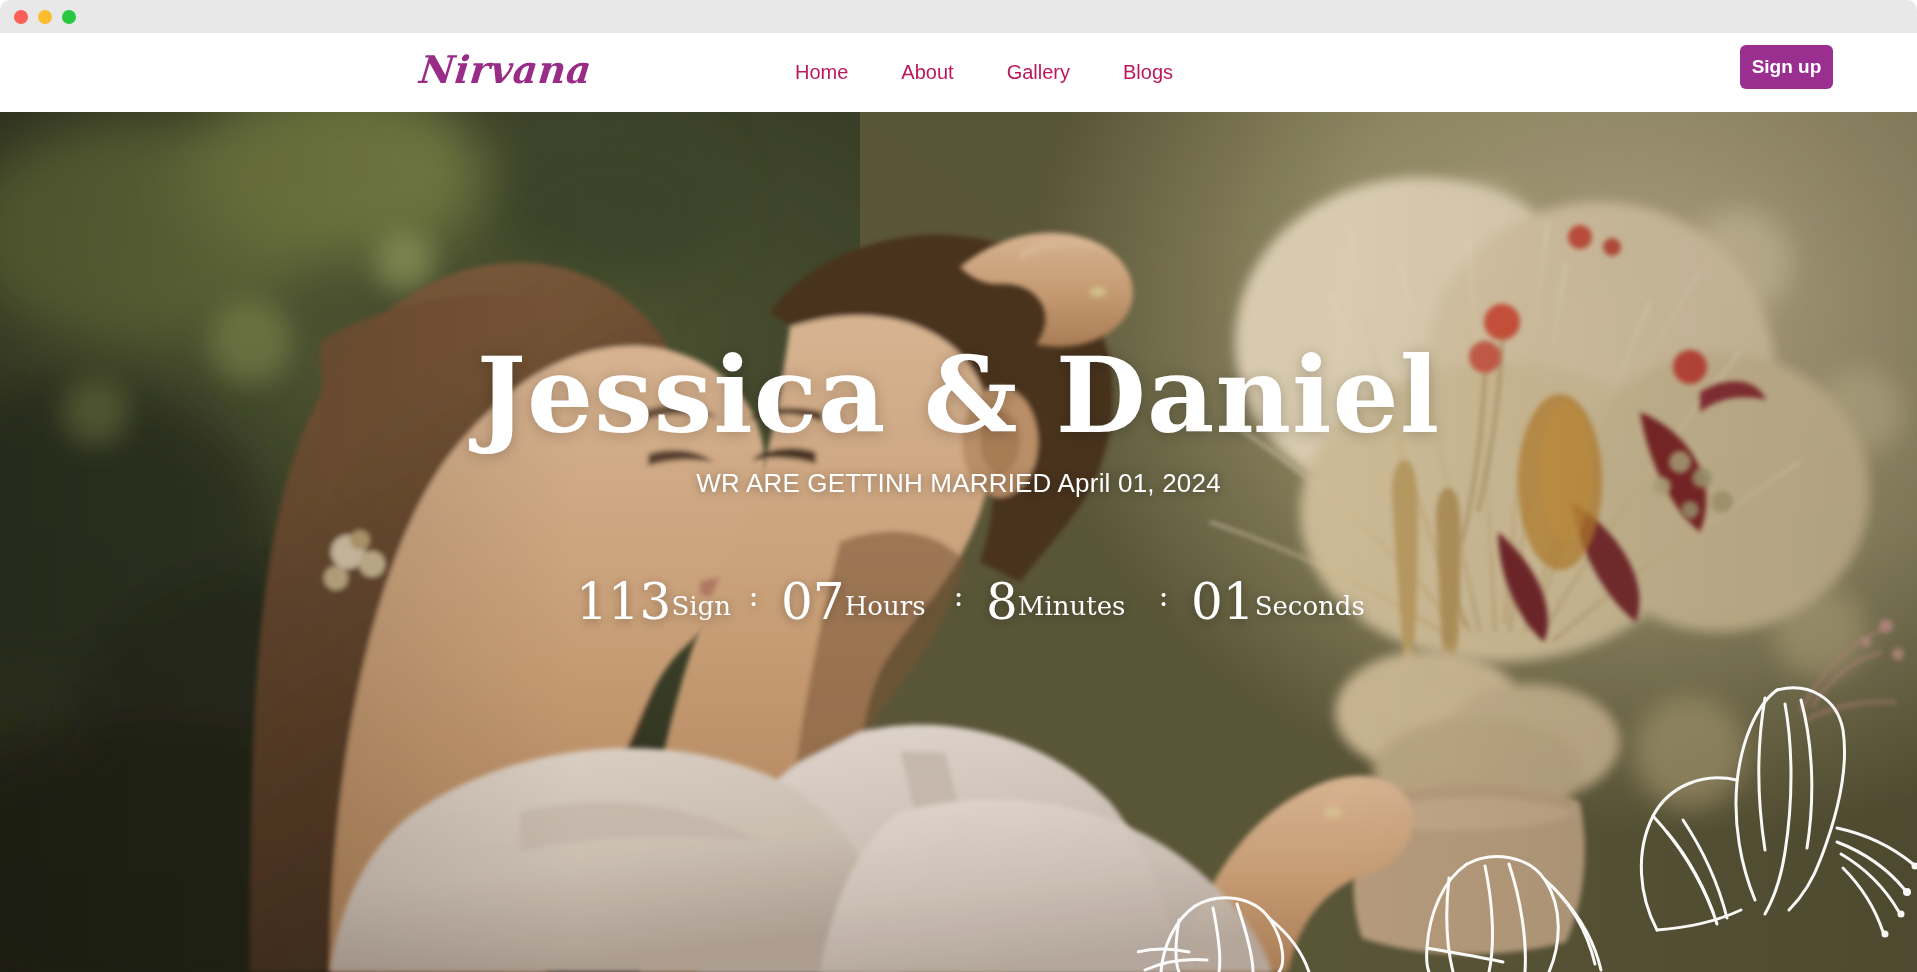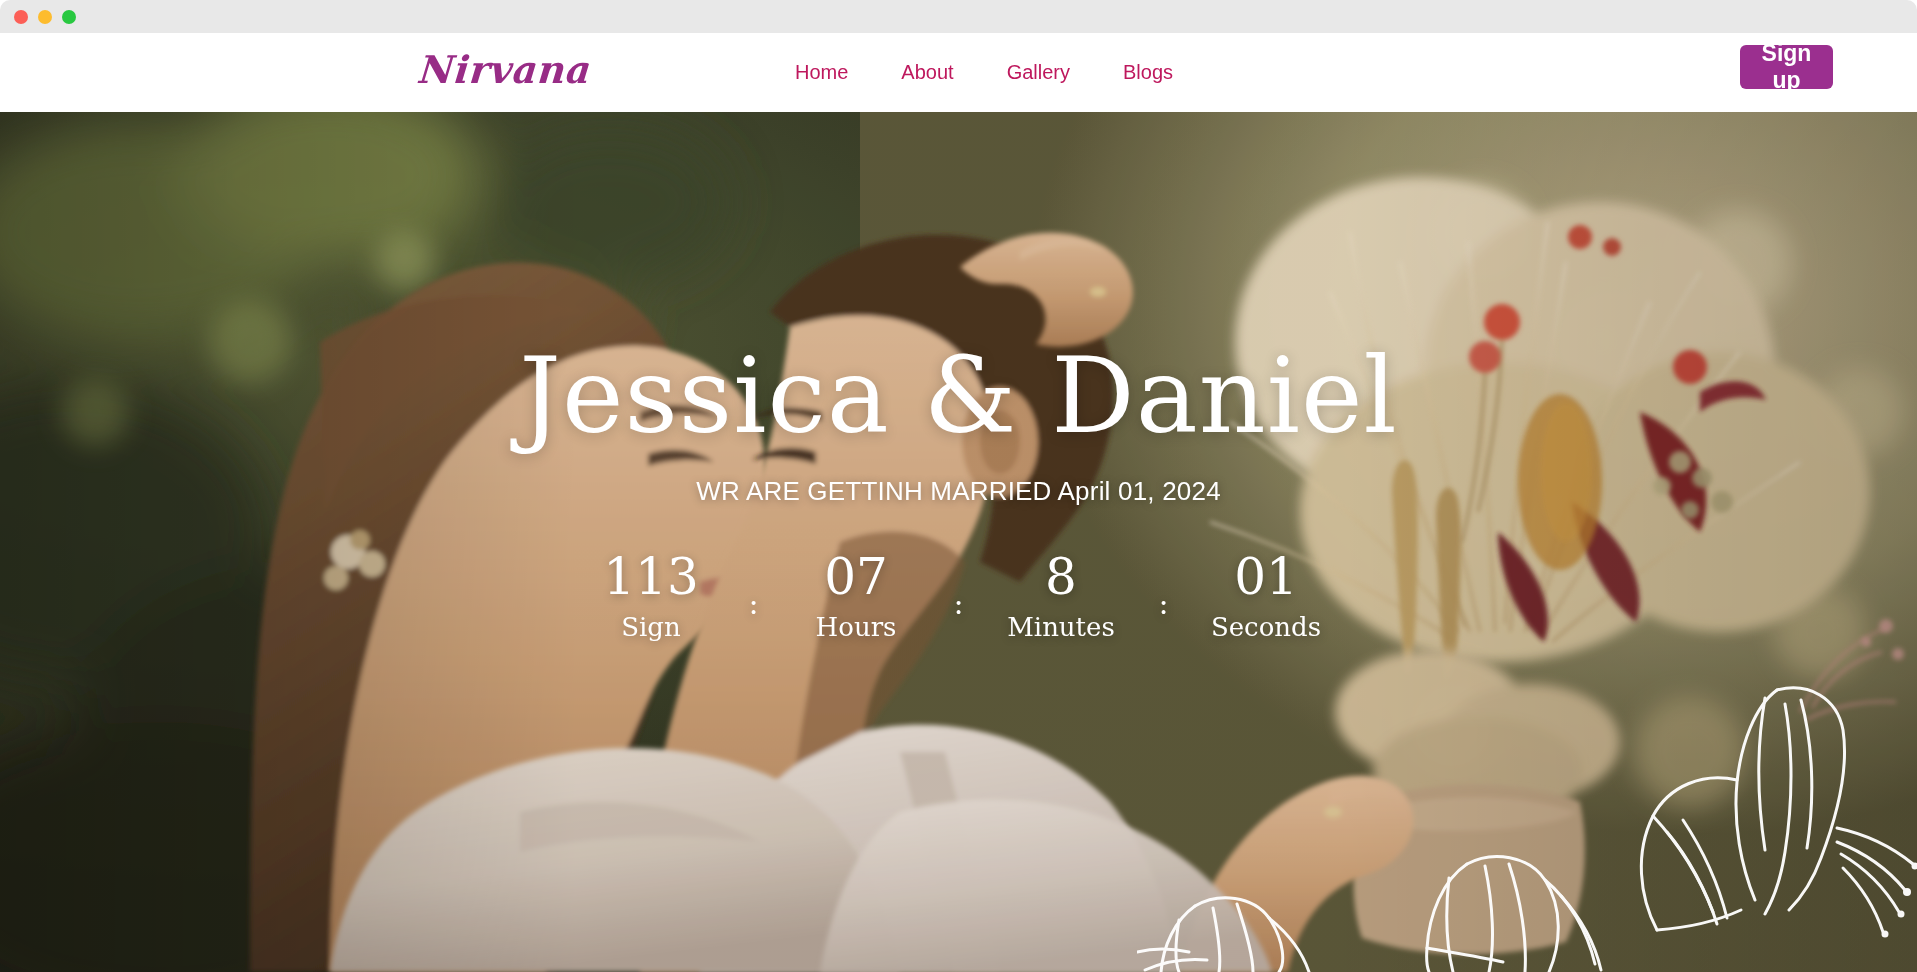--- a/index.html
+++ b/index.html
@@ -95,21 +95,21 @@
     position: absolute;
     right: 84px;
     top: 12px;
     width: 93px;
     height: 44px;
     background: #9b2f8f;
     color: #ffffff;
     border: none;
     border-radius: 6px;
     font-family: "Liberation Sans", sans-serif;
-    font-size: 23px;
+    font-size: 19px;
     font-weight: 700;
     cursor: pointer;
     display: flex;
     align-items: center;
     justify-content: center;
   }
 
   
   .hero {
     position: absolute;
@@ -135,24 +135,24 @@
     top: 0; left: 0;
     width: 1917px;
     height: 860px;
     display: flex;
     flex-direction: column;
     align-items: center;
     z-index: 6;
     pointer-events: none;
   }
   .hero-title {
-    margin: 8px;
+    margin: 0;
     margin-top: 232px;
     font-family: "DejaVu Serif", serif;
-    font-weight: 400;
+    font-weight: 700;
     font-size: 104px;
     line-height: 1.0;
     color: #ffffff;
     letter-spacing: 1px;
     text-shadow: 0 2px 14px rgba(0,0,0,0.22);
     white-space: nowrap;
   }
   .hero-sub {
     margin: 0;
     margin-top: 20px;
@@ -167,23 +167,24 @@
   
   .countdown {
     margin-top: 44px;
     display: flex;
     align-items: flex-start;
     justify-content: center;
   }
   .cd-unit {
     width: 150px;
     display: flex;
-    flex-direction: column;
+    flex-direction: row;
     align-items: center;
     text-shadow: 0 2px 10px rgba(0,0,0,0.3);
+    margin-top: 33px;
   }
   .cd-value {
     font-family: "DejaVu Serif", serif;
     font-size: 50px;
     line-height: 1.05;
     color: #ffffff;
     font-weight: 400;
   }
   .cd-label {
     margin-top: 8px;

